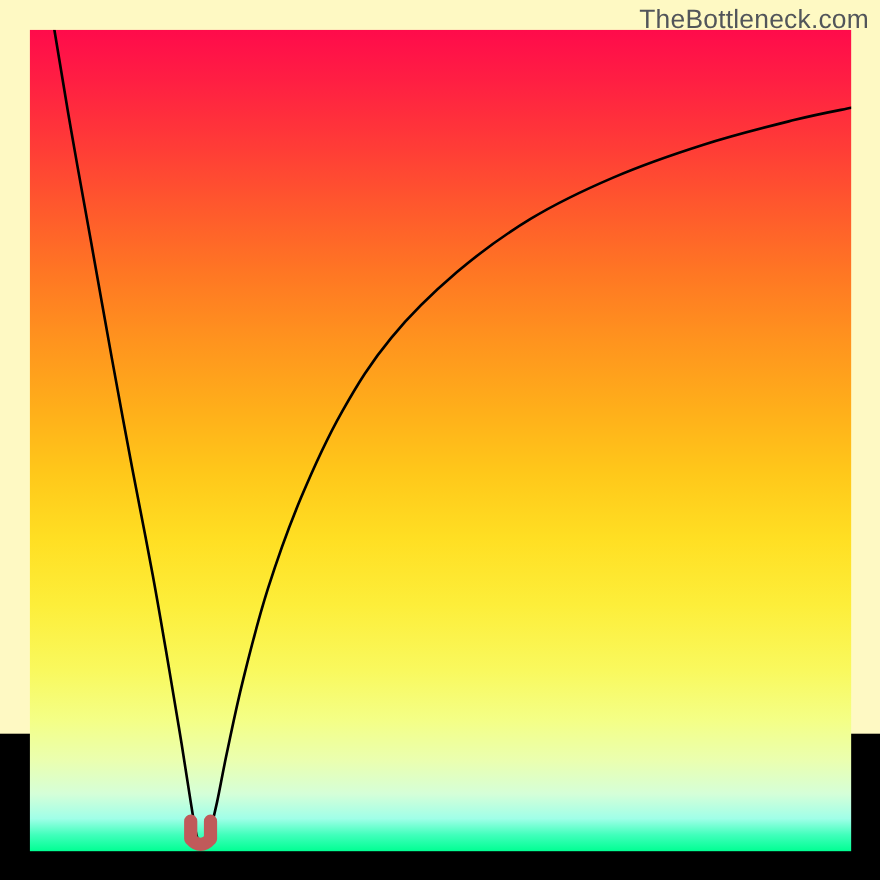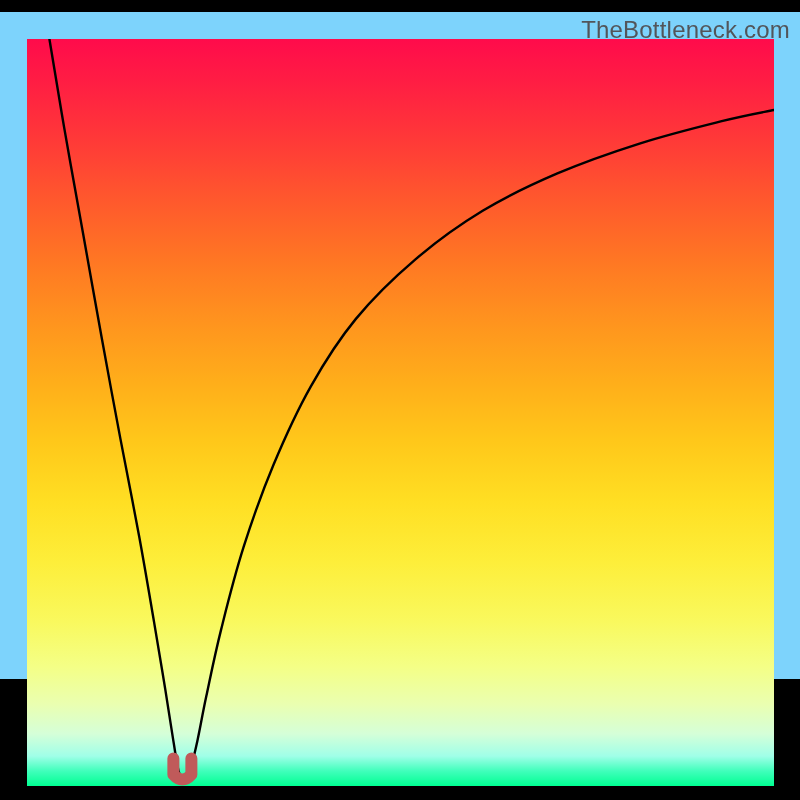--- a/index.html
+++ b/index.html
@@ -7,24 +7,24 @@
     padding: 0;
     width: 800px;
     height: 800px;
     overflow: hidden;
     background: #000;
     font-family: Arial, Helvetica, sans-serif;
   }
   .frame {
     position: absolute;
     left: 0;
-    top: 12px;
+    top: 0;
     width: 800px;
     height: 667px;
-    background: #7dd3fc;
+    background: #fef9c3;
   }
   .plot-area {
     position: absolute;
     left: 27px;
     top: 27px;
     width: 747px;
     height: 747px;
     overflow: hidden;
   }
   .gradient-bg {

